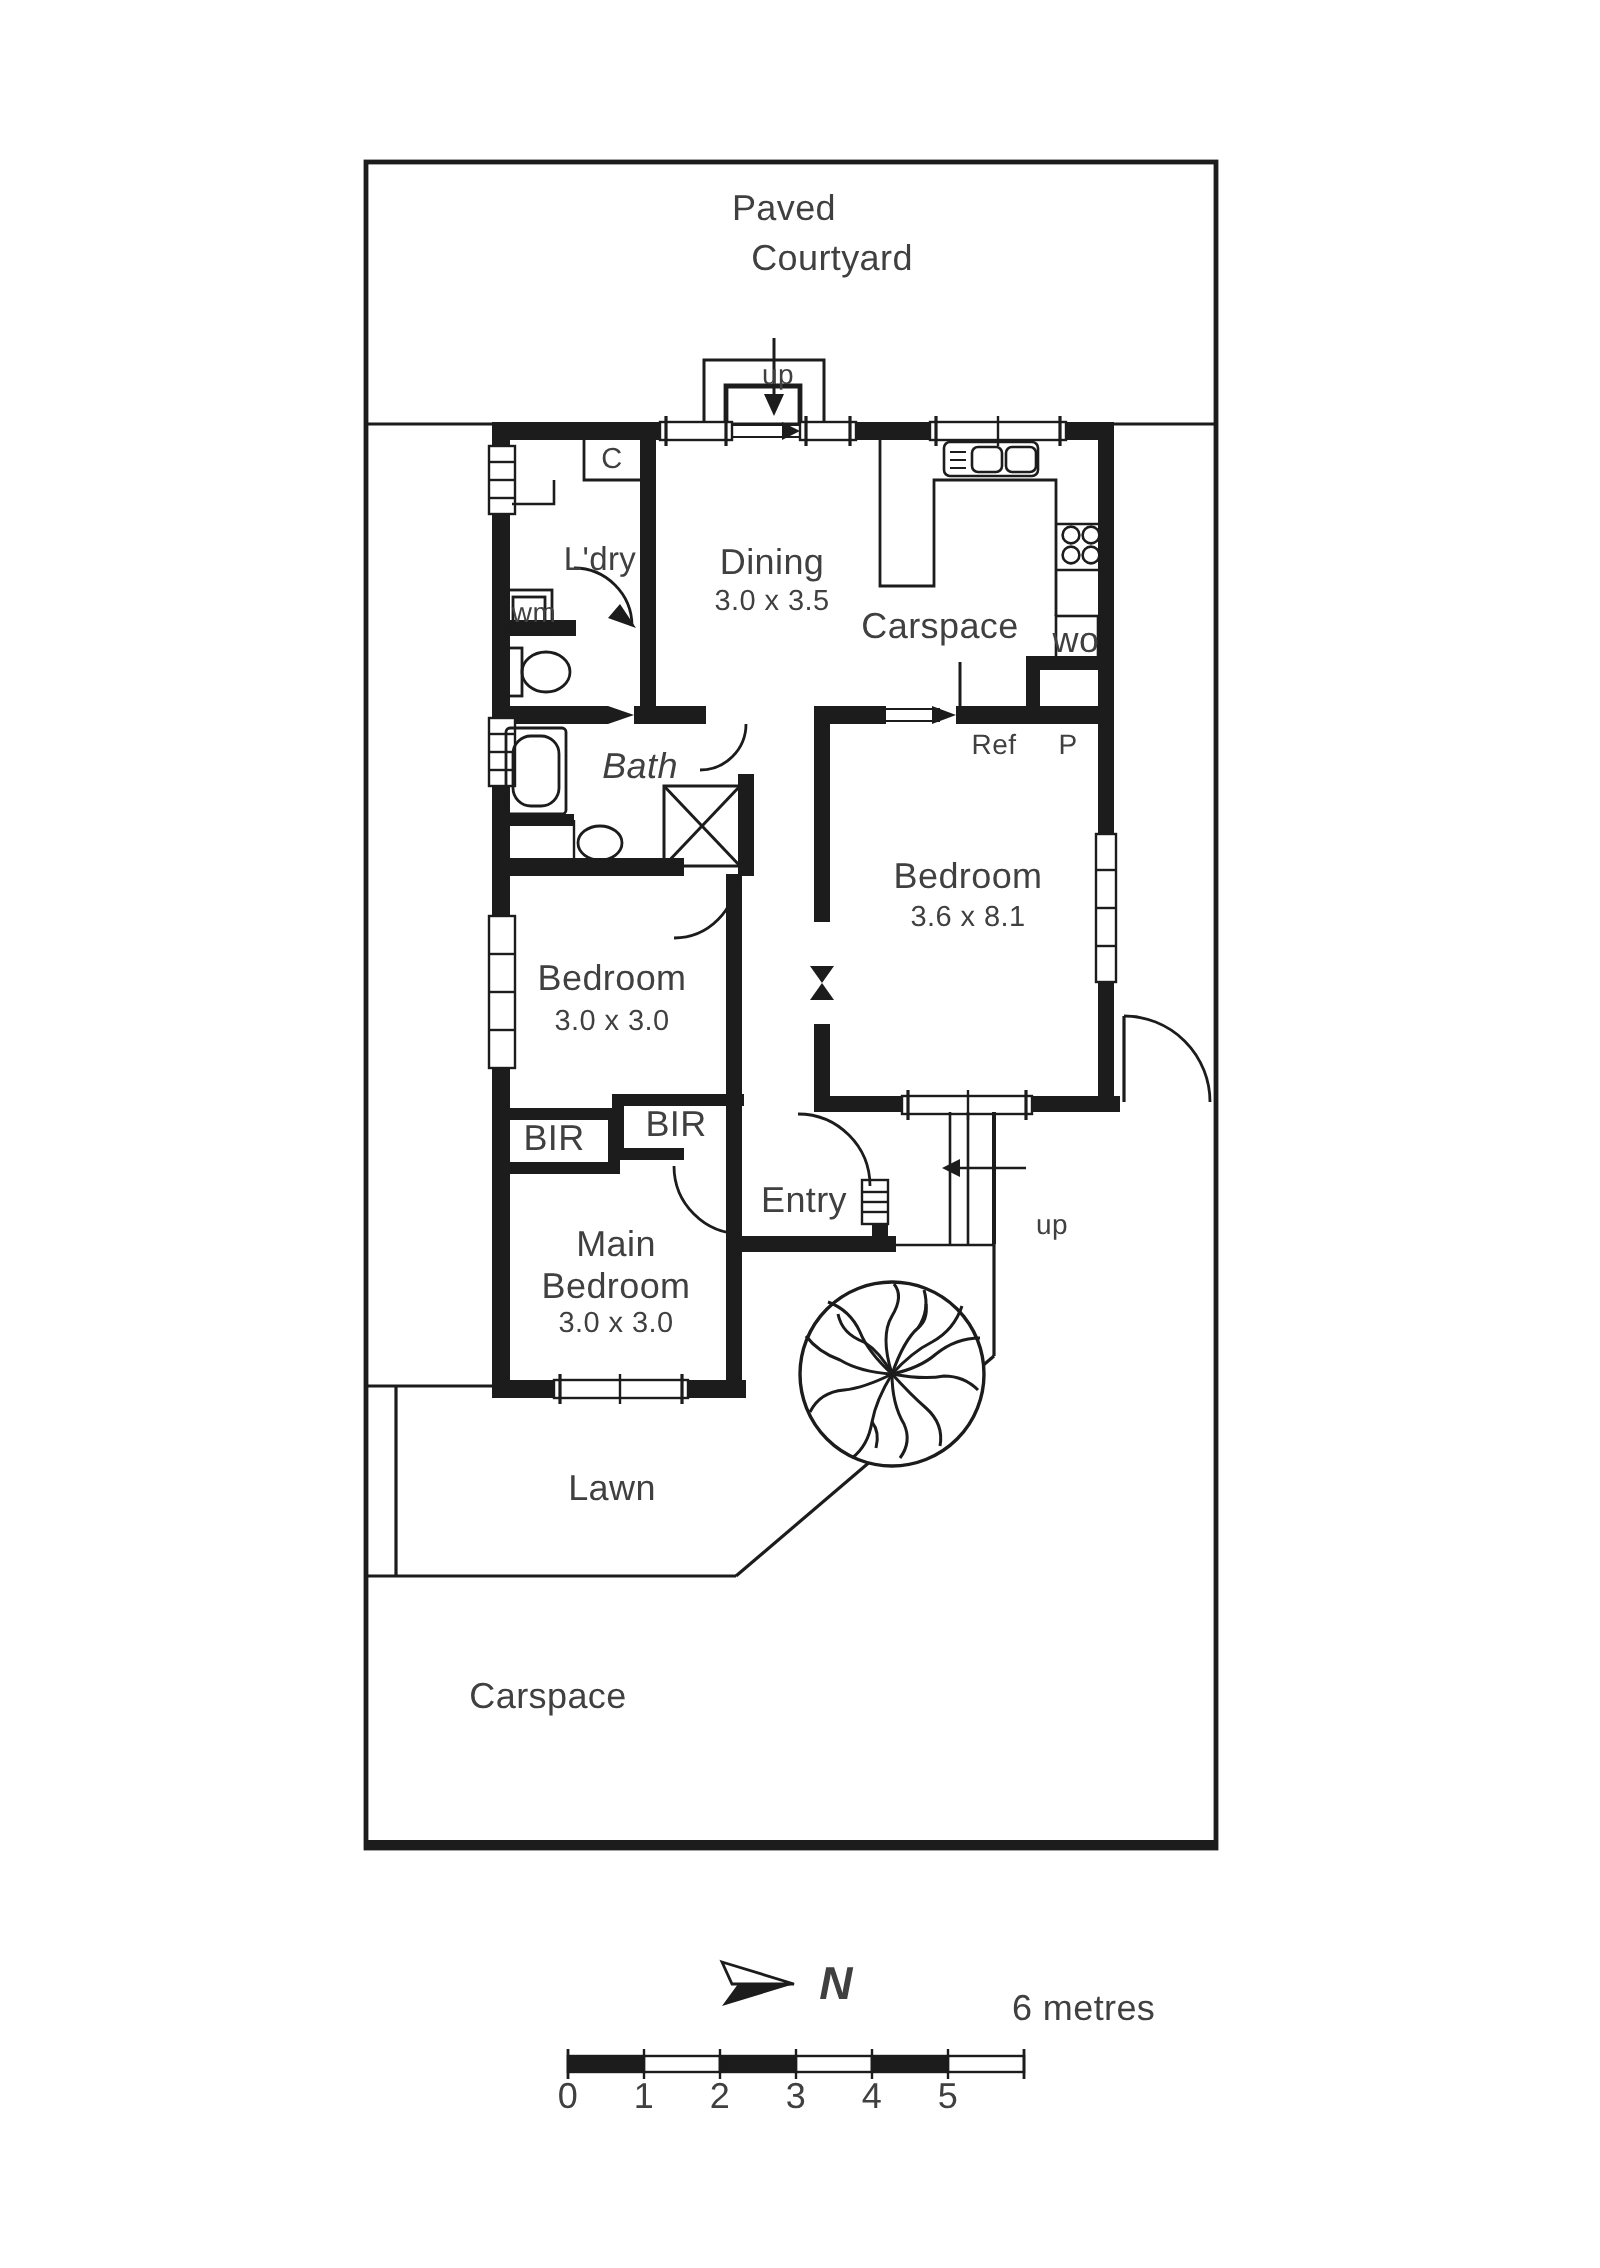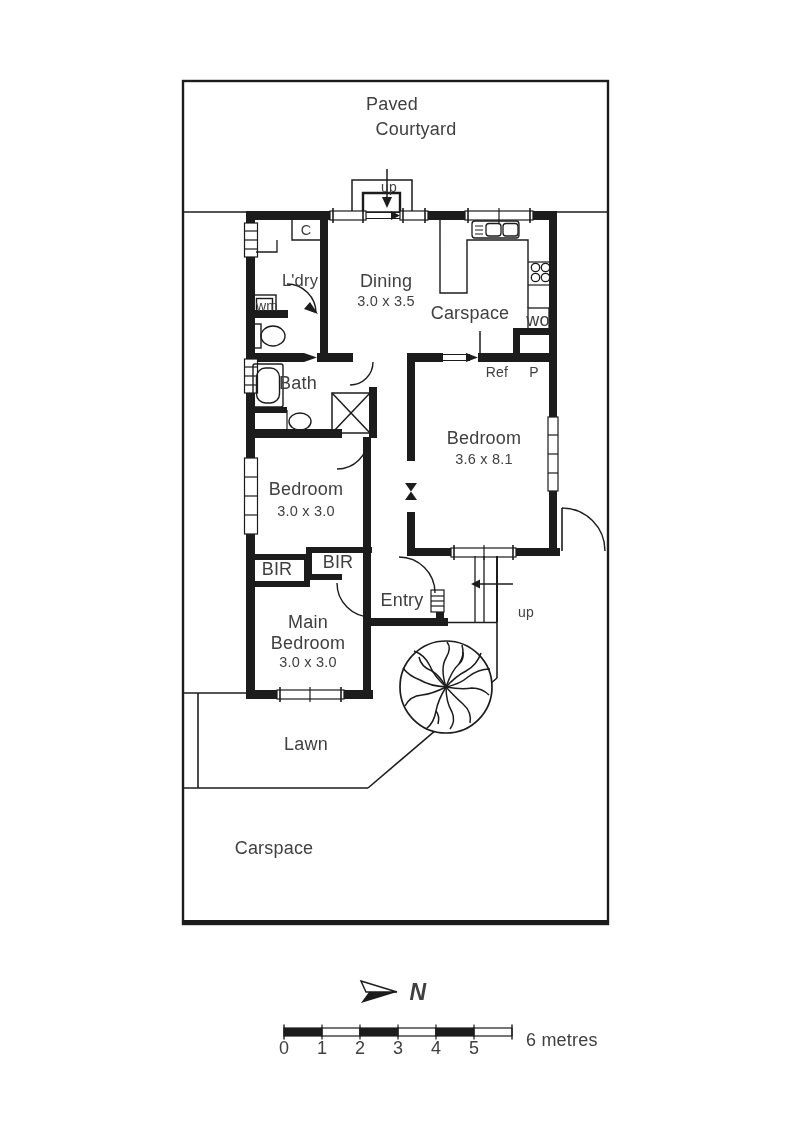--- a/index.html
+++ b/index.html
@@ -285,21 +285,21 @@
 <div class="lbl fs14" style="left:389px;top:159px;">up</div>
 <div class="lbl fs15" style="left:306px;top:230px;">C</div>
 <div class="lbl" style="left:300px;top:280px;font-size:16.5px;">L'dry</div>
 <div class="lbl fs14" style="left:267px;top:278px;">wm</div>
 <div class="lbl fs18" style="left:386px;top:281px;">Dining</div>
 <div class="lbl fs15" style="left:386px;top:301px;">3.0 x 3.5</div>
 <div class="lbl fs18" style="left:470px;top:313px;">Carspace</div>
 <div class="lbl fs13" style="left:538px;top:320px;">wo</div>
 <div class="lbl fs14" style="left:497px;top:344px;">Ref</div>
 <div class="lbl fs14" style="left:534px;top:344px;">P</div>
-<div class="lbl fs18" style="left:298px;top:383px;">Bath</div>
+<div class="lbl fs18" style="left:320px;top:383px;font-style:italic;">Bath</div>
 <div class="lbl fs18" style="left:484px;top:438px;">Bedroom</div>
 <div class="lbl fs15" style="left:484px;top:459px;">3.6 x 8.1</div>
 <div class="lbl fs18" style="left:306px;top:489px;">Bedroom</div>
 <div class="lbl fs15" style="left:306px;top:511px;">3.0 x 3.0</div>
 <div class="lbl fs13" style="left:277px;top:569px;">BIR</div>
 <div class="lbl fs13" style="left:338px;top:562px;">BIR</div>
 <div class="lbl fs18" style="left:402px;top:600px;">Entry</div>
 <div class="lbl fs14" style="left:526px;top:584px;">up</div>
 <div class="lbl fs18" style="left:308px;top:622px;">Main</div>
 <div class="lbl fs18" style="left:308px;top:643px;">Bedroom</div>
@@ -307,15 +307,15 @@
 <div class="lbl fs18" style="left:306px;top:744px;">Lawn</div>
 <div class="lbl fs18" style="left:274px;top:848px;">Carspace</div>
 <div class="lbl north-n" style="left:418px;top:992px;">N</div>
 
 <div class="lbl fs13" style="left:284px;top:1048px;">0</div>
 <div class="lbl fs13" style="left:322px;top:1048px;">1</div>
 <div class="lbl fs13" style="left:360px;top:1048px;">2</div>
 <div class="lbl fs13" style="left:398px;top:1048px;">3</div>
 <div class="lbl fs13" style="left:436px;top:1048px;">4</div>
 <div class="lbl fs13" style="left:474px;top:1048px;">5</div>
-<div class="lbl fs13 left-align" style="left:506px;top:1040px;margin-left:20px;">6 metres</div>
+<div class="lbl fs13 left-align" style="left:506px;top:1004px;">6 metres</div>
 
 </div>
 
 </body></html>

